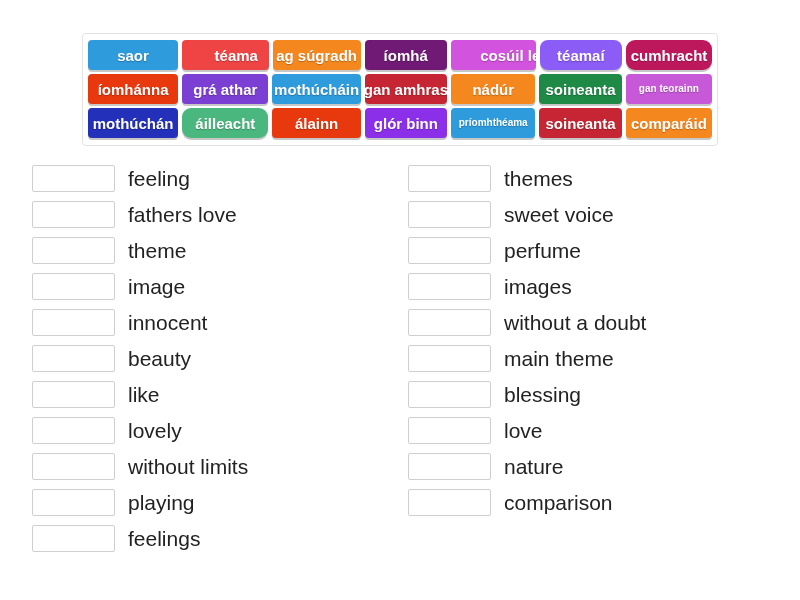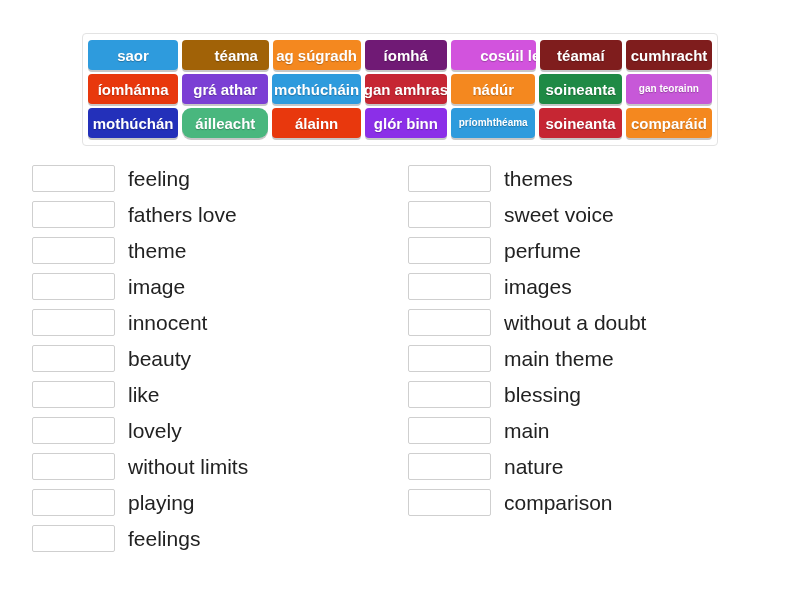--- a/index.html
+++ b/index.html
@@ -104,26 +104,26 @@
     line-height: 1;
     white-space: nowrap;
   }
 </style>
 </head>
 <body>
 
 <div id="tile-bank">
     <div class="tile-row">
       <div class="tile" style="background: rgb(46, 155, 221); width: 92px;">saor</div>
-      <div class="tile" style="background: #a16207; width: 88px; padding-left: 28px;">téama</div>
+      <div class="tile" style="background: #ef4444; width: 88px; padding-left: 28px;">téama</div>
       <div class="tile" style="background: rgb(244, 136, 31); width: 90px;">ag súgradh</div>
       <div class="tile" style="background: #701a75; width: 84px;">íomhá</div>
       <div class="tile" style="background: rgb(210, 83, 221); width: 86px; padding-left: 40px;">cosúil le</div>
-      <div class="tile" style="background: #7f1d1d; width: 84px;">téamaí</div>
-      <div class="tile" style="background: #7f1d1d; width: 88px;">cumhracht</div>
+      <div class="tile" style="background: #8b5cf6; width: 84px; border-radius: 8px;">téamaí</div>
+      <div class="tile" style="background: #be185d; width: 88px; border-radius: 9px;">cumhracht</div>
     </div>
     <div class="tile-row">
       <div class="tile" style="background: rgb(232, 56, 13); width: 92px;">íomhánna</div>
       <div class="tile" style="background: rgb(123, 63, 212); width: 88px;">grá athar</div>
       <div class="tile" style="background: rgb(46, 155, 221); width: 90px;">mothúcháin</div>
       <div class="tile" style="background: rgb(198, 38, 51); width: 84px;">gan amhras</div>
       <div class="tile" style="background: rgb(244, 136, 31); width: 86px;">nádúr</div>
       <div class="tile" style="background: rgb(31, 138, 69); width: 84px;">soineanta</div>
       <div class="tile sm" style="background: rgb(199, 88, 216); width: 88px;">gan teorainn</div>
     </div>
@@ -209,21 +209,21 @@
       <div class="answer-row">
         <div class="drop-box"></div>
         <span class="answer-label">main theme</span>
       </div>
       <div class="answer-row">
         <div class="drop-box"></div>
         <span class="answer-label">blessing</span>
       </div>
       <div class="answer-row">
         <div class="drop-box"></div>
-        <span class="answer-label">main</span>
+        <span class="answer-label">love</span>
       </div>
       <div class="answer-row">
         <div class="drop-box"></div>
         <span class="answer-label">nature</span>
       </div>
       <div class="answer-row">
         <div class="drop-box"></div>
         <span class="answer-label">comparison</span>
       </div>
     </div>

